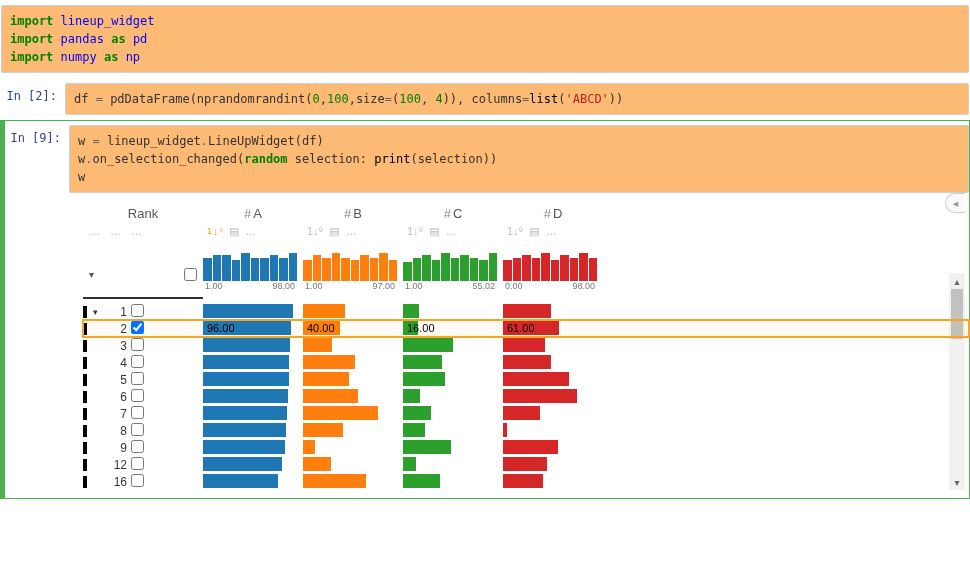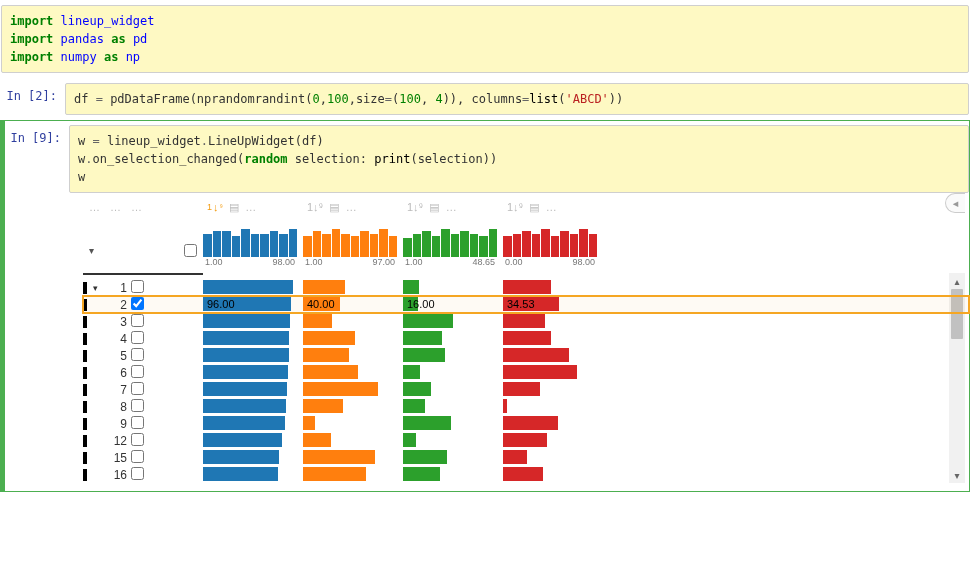--- a/index.html
+++ b/index.html
@@ -23,21 +23,21 @@
     padding: 6px 8px 0 0;
     font-family: Menlo, Consolas, monospace;
     font-size: 12px;
     color: #303F9F;
     flex-shrink: 0;
   }
   .input-area {
     flex: 1;
     border: 1px solid #cfcfcf;
     border-radius: 2px;
-    background: #fef9c3;
+    background: #fdba74;
     padding: 6px 8px;
     font-family: Menlo, Consolas, monospace;
     font-size: 12px;
     line-height: 1.5;
     white-space: pre;
     overflow: hidden;
   }
   .kw { color: #008000; font-weight: bold; }
   .nm { color: #0000FF; }
   .num { color: #008000; }
@@ -186,20 +186,27 @@
     <div class="prompt">In [9]:</div>
     <div style="flex:1; display:flex; flex-direction:column;">
       <div class="input-area"><span>w</span><span class="op"> = </span><span>lineup_widget</span><span class="op">.</span><span>LineUpWidget</span><span>(</span><span>df</span><span>)</span>
 <span>w</span><span class="op">.</span><span>on_selection_changed</span><span>(</span><span class="kw">random</span><span> selection: </span><span class="fn">print</span><span>(</span><span>selection</span><span>)</span><span>)</span>
 <span>w</span></div>
 
       <div class="output-area">
         <div class="caret-right">◂</div>
 
         <div class="lineup">
+          <div class="headers">
+            <div class="col-rank col-title">Rank</div>
+            <div class="col-data col-title"><span class="col-hash">#</span><span>A</span></div>
+            <div class="col-data col-title"><span class="col-hash">#</span><span>B</span></div>
+            <div class="col-data col-title"><span class="col-hash">#</span><span>C</span></div>
+            <div class="col-data col-title"><span class="col-hash">#</span><span>D</span></div>
+          </div>
 
           <div class="subhdr">
             <div class="rank-icons">
               <span>…</span>
               <span>…</span>
               <span>…</span>
             </div>
             <div class="col-icons">
               <span class="sort-icon active">
                   <span class="arrow" style="color:#f39c12">1</span>
@@ -286,21 +293,21 @@
             <div class="axis-pair">
                 <span>1.00</span>
                 <span>98.00</span>
               </div>
             <div class="axis-pair">
                 <span>1.00</span>
                 <span>97.00</span>
               </div>
             <div class="axis-pair">
                 <span>1.00</span>
-                <span>48.65</span>
+                <span>55.02</span>
               </div>
             <div class="axis-pair">
                 <span>0.00</span>
                 <span>98.00</span>
               </div>
           </div>
 
           <div class="divider" style="width:120px; margin-left:10px; background:#333; height:2px;"></div>
 
           <div class="rows" id="rows">
@@ -341,21 +348,21 @@
                     <span class="bar-label">40.00</span>
                   </div>
                 </div>
                 <div class="bar-cell">
                   <div class="bar" style="width: 14.72px; background: rgb(44, 160, 44);">
                     <span class="bar-label">16.00</span>
                   </div>
                 </div>
                 <div class="bar-cell">
                   <div class="bar" style="width: 56.12px; background: rgb(214, 39, 40);">
-                    <span class="bar-label">34.53</span>
+                    <span class="bar-label">61.00</span>
                   </div>
                 </div>
               </div>
               <div class="datarow">
                 <div class="rank-cell">
                   <span class="rank-tick"></span>
                   <span class="rank-caret">▾</span>
                   <span class="rank-num">3</span>
                   <span class="rank-check"><input type="checkbox" style=""></span>
                 </div>
@@ -503,40 +510,20 @@
                   <div class="bar" style="width: 79.12px; background: rgb(31, 119, 180);"></div>
                 </div>
                 <div class="bar-cell">
                   <div class="bar" style="width: 27.6px; background: rgb(255, 127, 14);"></div>
                 </div>
                 <div class="bar-cell">
                   <div class="bar" style="width: 12.88px; background: rgb(44, 160, 44);"></div>
                 </div>
                 <div class="bar-cell">
                   <div class="bar" style="width: 44.16px; background: rgb(214, 39, 40);"></div>
-                </div>
-              </div>
-              <div class="datarow">
-                <div class="rank-cell">
-                  <span class="rank-tick"></span>
-                  <span class="rank-caret">▾</span>
-                  <span class="rank-num">15</span>
-                  <span class="rank-check"><input type="checkbox" style=""></span>
-                </div>
-                <div class="bar-cell">
-                  <div class="bar" style="width: 76.36px; background: rgb(31, 119, 180);"></div>
-                </div>
-                <div class="bar-cell">
-                  <div class="bar" style="width: 71.76px; background: rgb(255, 127, 14);"></div>
-                </div>
-                <div class="bar-cell">
-                  <div class="bar" style="width: 44.16px; background: rgb(44, 160, 44);"></div>
-                </div>
-                <div class="bar-cell">
-                  <div class="bar" style="width: 23.92px; background: rgb(214, 39, 40);"></div>
                 </div>
               </div>
               <div class="datarow">
                 <div class="rank-cell">
                   <span class="rank-tick"></span>
                   <span class="rank-caret">▾</span>
                   <span class="rank-num">16</span>
                   <span class="rank-check"><input type="checkbox" style=""></span>
                 </div>
                 <div class="bar-cell">

